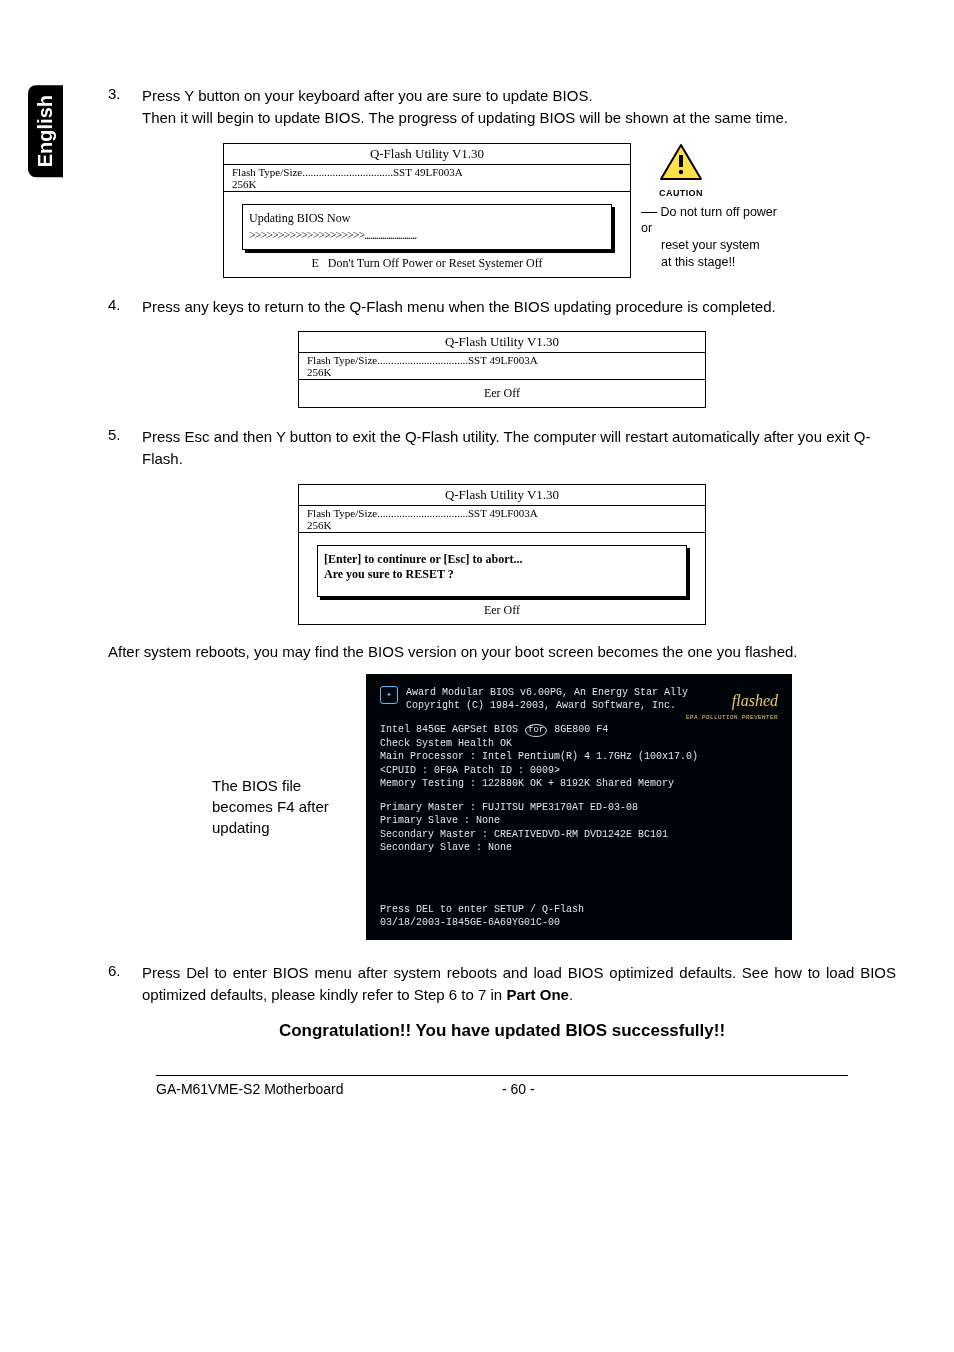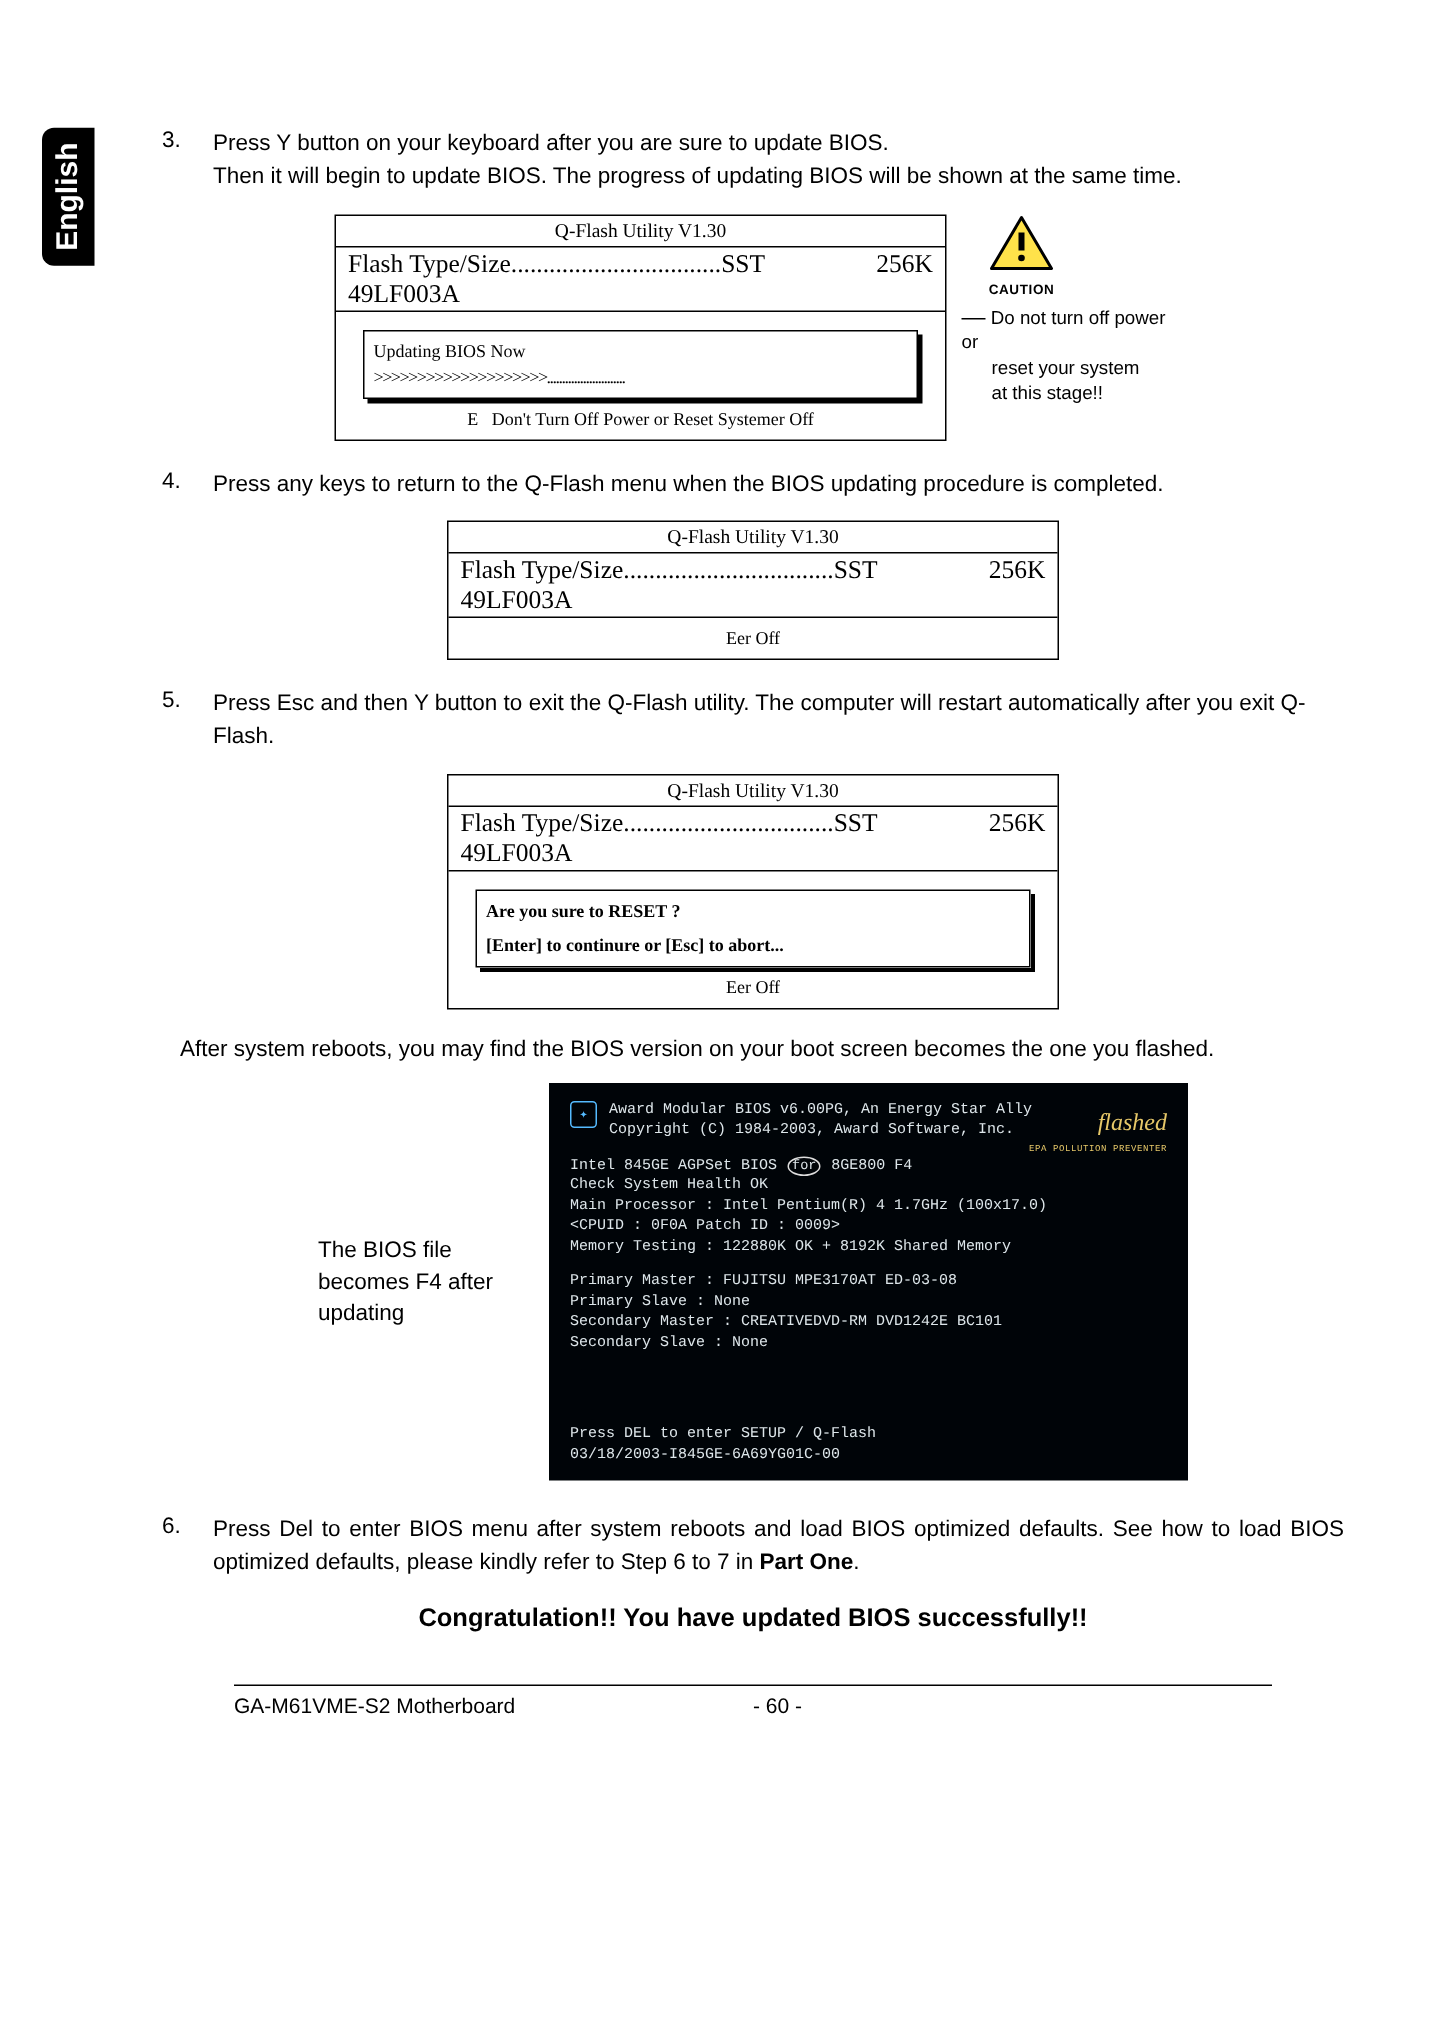--- a/index.html
+++ b/index.html
@@ -7,32 +7,32 @@
   .page { padding: 85px 48px 40px 48px; position: relative; }
   .lang-tab { position: absolute; left: 28px; top: 85px; background: #000; color: #fff; writing-mode: vertical-rl; transform: rotate(180deg); padding: 10px 6px; font-weight: bold; font-size: 20px; border-radius: 0 8px 8px 0; }
   .content { margin-left: 60px; margin-right: 10px; }
   .step { display: flex; margin-bottom: 14px; }
   .step-num { width: 34px; flex-shrink: 0; font-size: 15px; }
   .step-body { font-size: 15px; line-height: 1.45; }
   .panel-wrap { display:flex; justify-content:center; margin: 8px 0 18px; }
   .panel-row { display:flex; align-items:flex-start; gap:10px; }
   .qflash { width: 408px; border:1px solid #000; font-family: "Times New Roman", serif; }
   .qf-head { text-align:center; border-bottom:1px solid #000; padding:2px 0; font-size:13px; }
-  .qf-sub { display:flex; justify-content:space-between; border-bottom:1px solid #000; padding:1px 8px; font-size:17px; }
+  .qf-sub { display:flex; justify-content:space-between; border-bottom:1px solid #000; padding:1px 8px; font-size:11px;flex-direction:column; }
   .qf-body { position:relative; padding: 6px; }
   .qf-modal { border:1px solid #000; box-shadow: 3px 3px 0 #000; margin: 6px 12px; padding:6px; text-align:left; font-size:12px; }
   .qf-modal-first .l1{ margin-bottom:2px;}
   .qf-progress { letter-spacing: -1px; }
   .qf-row { display:flex; justify-content:center; font-size:12px; padding:0 4px; }
   .qf-bold { font-weight:bold; font-size:12px; }
   .caution-box { width:140px; font-size:12.5px; line-height:1.35; }
   .caution-sign { display:inline-block; margin-left:18px; margin-bottom:4px; }
   .caution-label { font-size:9px; text-align:center; font-weight:bold; letter-spacing:0.4px; margin-top:-2px; margin-bottom:4px; margin-left:10px; width:60px;}
   .connector { border-top:1px solid #000; width:16px; height:1px; display:inline-block; vertical-align:middle;}
-  .after-text { font-size:15px; margin: 18px 12px 14px; }
+  .after-text { font-size:15px; margin: 18px 0 14px; }
   .boot-row { display:flex; align-items:center; gap:14px; margin-bottom:22px; justify-content:center; }
   .side-note { width:140px; font-size:15px; line-height:1.4; }
   .bootscreen { width:426px; background:#000408; color:#dde6ea; font-family: "Courier New", monospace; font-size:10px; padding:12px 14px 10px; line-height:1.35; position:relative; min-height:260px; }
   .bootscreen .top { display:flex; gap:8px; }
   .aw-logo { width:18px; height:18px; border:1px solid #5bf; border-radius:3px; color:#5bf; display:flex; align-items:center; justify-content:center; font-size:9px; flex-shrink:0; }
   .energy { position:absolute; right:14px; top:16px; color:#e6c869; font-style:italic; font-family: cursive; font-size:16px; }
   .energy-sub { position:absolute; right:14px; top:40px; color:#e6c869; font-size:6px; letter-spacing:0.4px; }
   .circle8 { display:inline-block; border:1px solid #ddd; border-radius:50%; padding:0 2px; font-size:9px; line-height:11px; margin:0 1px; }
   .boot-block { margin-top:10px;}
   .congrat { text-align:center; font-weight:bold; font-size:17px; margin: 16px 0 34px; }
@@ -118,22 +118,22 @@
 
     <div class="panel-wrap">
       <div class="qflash">
         <div class="qf-head">Q-Flash Utility V1.30</div>
         <div class="qf-sub">
           <span>Flash Type/Size.................................SST 49LF003A</span>
           <span>256K</span>
         </div>
         <div class="qf-body">
           <div class="qf-modal">
+            <div class="qf-bold">[Enter] to continure or [Esc] to abort...</div>
             <div class="qf-bold" style="margin-bottom:8px;">Are you sure to RESET ?</div>
-            <div class="qf-bold">[Enter] to continure or [Esc] to abort...</div>
           </div>
           <div class="qf-row">
             <span>E</span>
             <span>er Off</span>
           </div>
         </div>
       </div>
     </div>
 
     <div class="after-text">After system reboots, you may find the BIOS version on your boot screen becomes the one you flashed.</div>

